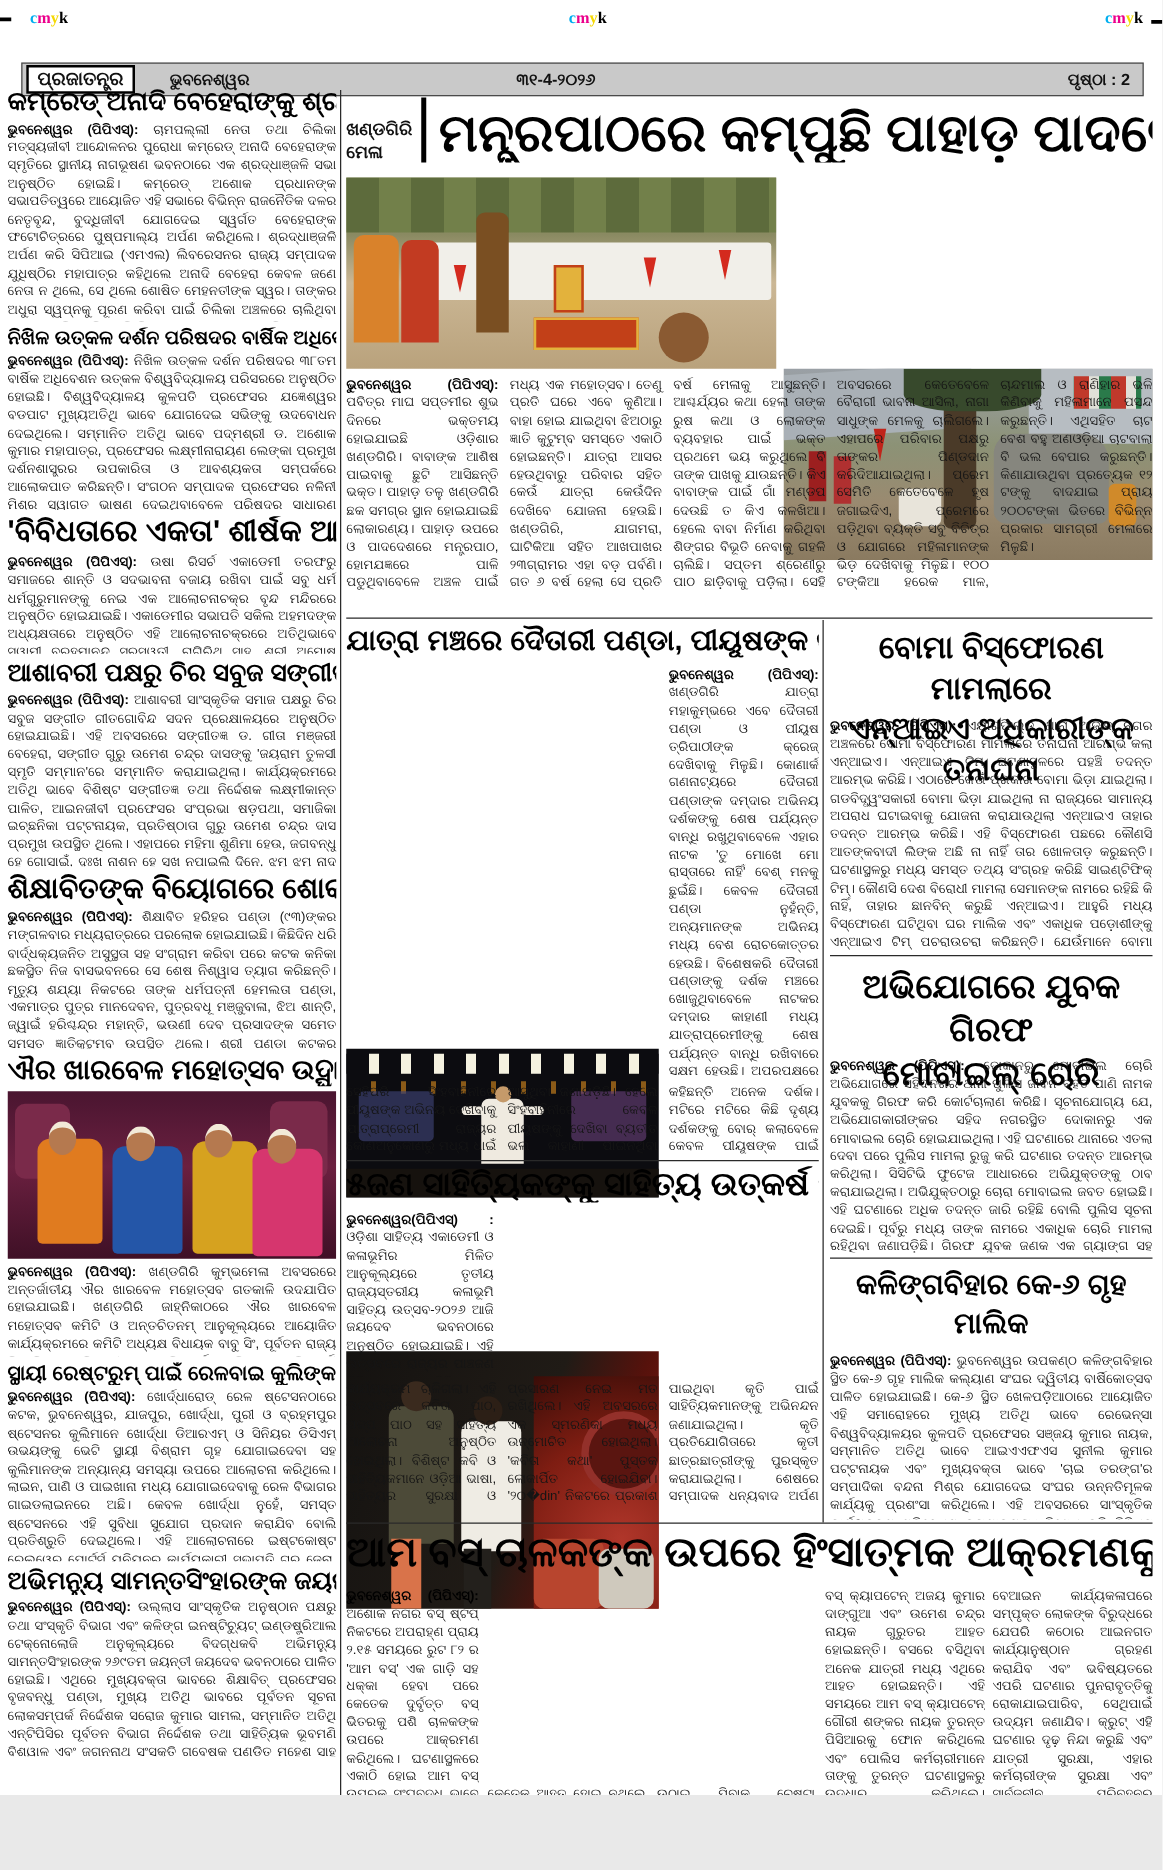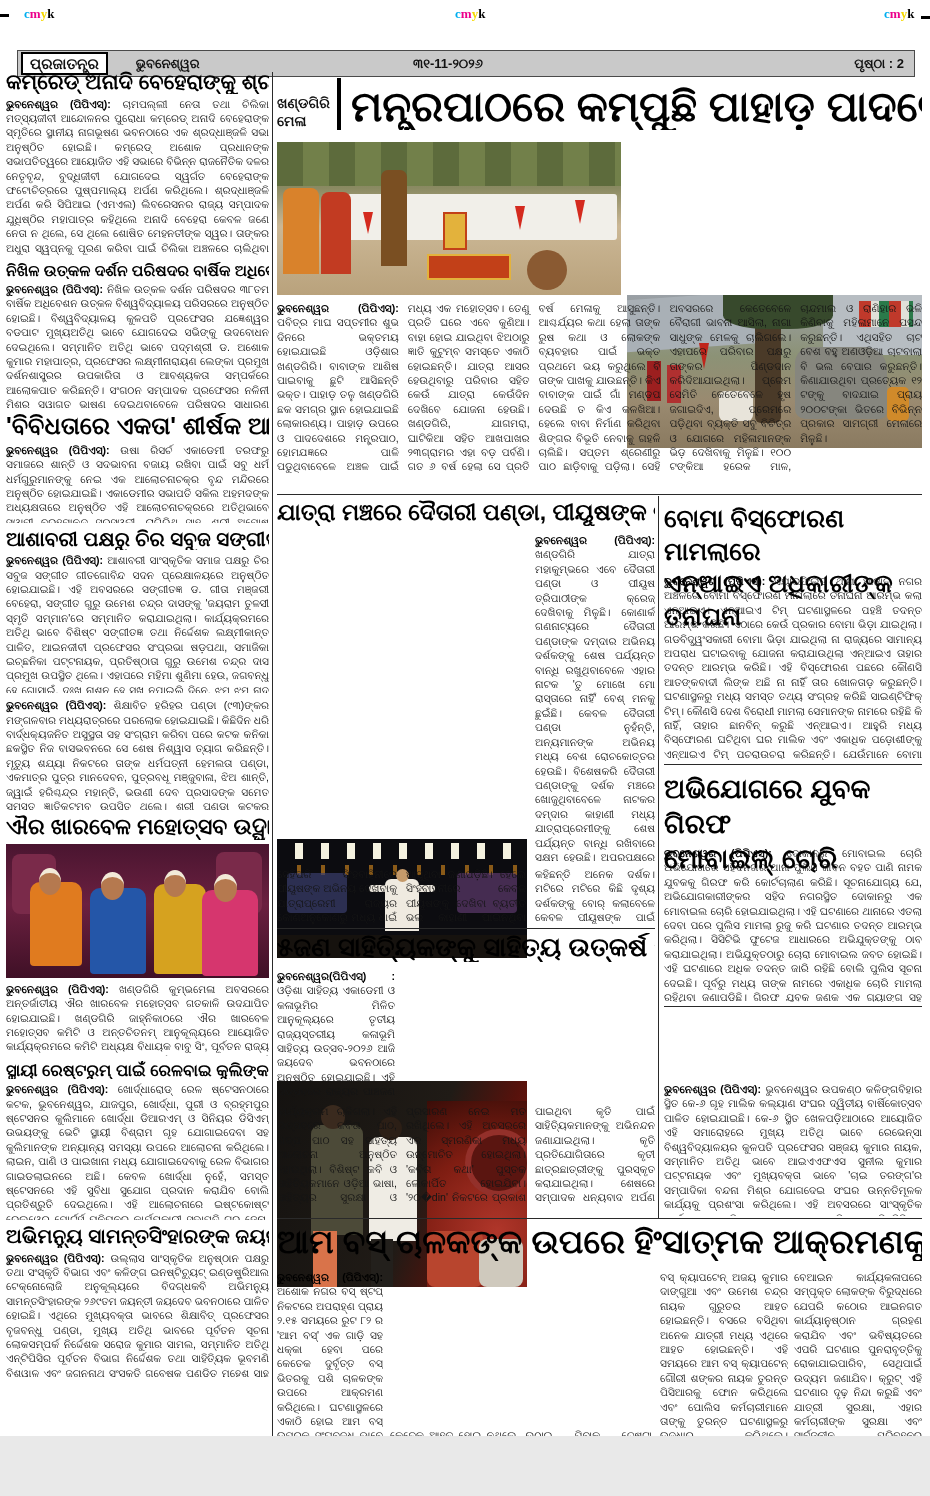--- a/index.html
+++ b/index.html
@@ -11,21 +11,21 @@
   .edgedash{background:#000;width:9px;height:3px;}
   .masthead{left:17px;top:50px;width:896px;height:25px;background:#c9c9c9;border:1px solid #4a4a4a;
             display:flex;align-items:center;}
   .mastlogo{background:#fff;border:2px solid #000;font-weight:bold;font-size:15px;padding:0 7px;
             margin-left:3px;line-height:19px;}
   .mastcity{font-weight:bold;font-size:13px;margin-left:28px;}
   .mastdate{font-weight:bold;font-size:13px;position:absolute;left:395px;}
   .mastpage{font-weight:bold;font-size:13px;position:absolute;right:10px;}
   .hl{font-weight:bold;color:#000;line-height:1.12;}
   .nowrap{white-space:nowrap;overflow:hidden;}
-  .ctr{}
+  .ctr{text-align:center;}
   .bt{font-size:10.6px;line-height:1.36;text-align:justify;overflow:hidden;color:#151515;}
   .bt b{color:#000;}
   .mc5{column-count:5;column-gap:9px;}
   .mc3{column-count:3;column-gap:9px;}
   .mc2{column-count:2;column-gap:9px;}
   .vrule{width:1px;background:#2a2a2a;}
   .hrule{height:1px;background:#2a2a2a;}
   .photo{position:relative;overflow:hidden;background:#888;}
   .ph-el{position:absolute;}
   .leftcol{left:6px;top:70px;width:263px;height:1382px;overflow:hidden;}
@@ -39,21 +39,21 @@
 
   <div class="abs edgedash" style="left:0;top:14px"></div>
   <div class="abs cmyk" style="left:24px;top:6px"><span class="c">c</span><span class="m">m</span><span class="y">y</span><span class="k">k</span></div>
   <div class="abs cmyk" style="left:455px;top:6px"><span class="c">c</span><span class="m">m</span><span class="y">y</span><span class="k">k</span></div>
   <div class="abs cmyk" style="left:884px;top:6px"><span class="c">c</span><span class="m">m</span><span class="y">y</span><span class="k">k</span></div>
   <div class="abs edgedash" style="right:0;top:16px"></div>
 
   <div class="abs masthead">
     <span class="mastlogo">ପ୍ରଜାତନ୍ତ୍ର</span>
     <span class="mastcity">ଭୁବନେଶ୍ୱର</span>
-    <span class="mastdate">୩୧-11-୨୦୨୬</span>
+    <span class="mastdate">୩୧-4-୨୦୨୬</span>
     <span class="mastpage">ପୃଷ୍ଠା : 2</span>
   </div>
 
   <div class="abs vrule" style="left:272px;top:72px;height:1378px"></div>
   <div class="abs vrule" style="left:658px;top:496px;height:722px"></div>
 
   <div class="abs leftcol">
 
     <div class="art">
       <div class="hl nowrap" style="font-size:21px">କମ୍ରେଡ୍ ଅନାଦି ବେହେରାଙ୍କୁ ଶ୍ରଦ୍ଧାଞ୍ଜଳି</div>
@@ -69,20 +69,21 @@
       <div class="hl nowrap" style="font-size:24px">'ବିବିଧତାରେ ଏକତା' ଶୀର୍ଷକ ଆଲୋଚନା</div>
       <div class="bt" style="height:80px;margin-top:3px"><b>ଭୁବନେଶ୍ୱର (ପିପିଏସ୍):</b> <span>ଉଷା ରିସର୍ଚ ଏକାଡେମୀ ତରଫରୁ ସମାଜରେ ଶାନ୍ତି ଓ ସଦଭାବନା ବଜାୟ ରଖିବା ପାଇଁ ସବୁ ଧର୍ମ ଧର୍ମଗୁରୁମାନଙ୍କୁ ନେଇ ଏକ ଆଲୋଚନାଚକ୍ର ବୃନ୍ଦ ମନ୍ଦିରରେ ଅନୁଷ୍ଠିତ ହୋଇଯାଇଛି। ଏକାଡେମୀର ସଭାପତି ସକିଲ ଅହମଦଙ୍କ ଅଧ୍ୟକ୍ଷତାରେ ଅନୁଷ୍ଠିତ ଏହି ଆଲୋଚନାଚକ୍ରରେ ଅତିଥିଭାବେ ସ୍ୱାମୀ ବ୍ରହ୍ମାନନ୍ଦ ସରସ୍ୱତୀ, ରାଗିରିଥ ସାହୁ, ଶ୍ରୀ ଅମୋଷ ପ୍ରଧାନ, କୁଳବିର ସିଂ, ଧର୍ମାଗବେସ ଥେରୋ ଏବଂ ମୁଫତି ଅବଦୁର ରହମାନ ଅଂଶ ଗ୍ରହଣ କରିଥିଲେ। ସମ୍ପାଦକ ଅହମଦ ଶ୍ରୀ ଧନ୍ୟବାଦ ଅର୍ପଣ କରିଥିଲେ।</span></div>
     </div>
 
     <div class="art">
       <div class="hl nowrap" style="font-size:20px">ଆଶାବରୀ ପକ୍ଷରୁ ଚିର ସବୁଜ ସଙ୍ଗୀତ</div>
       <div class="bt" style="height:140px;margin-top:3px"><b>ଭୁବନେଶ୍ୱର (ପିପିଏସ୍):</b> <span>ଆଶାବରୀ ସାଂସ୍କୃତିକ ସମାଜ ପକ୍ଷରୁ ଚିର ସବୁଜ ସଙ୍ଗୀତ ଗୀତଗୋବିନ୍ଦ ସଦନ ପ୍ରେକ୍ଷାଳୟରେ ଅନୁଷ୍ଠିତ ହୋଇଯାଇଛି। ଏହି ଅବସରରେ ସଙ୍ଗୀତଜ୍ଞ ଡ. ଗୀତା ମଞ୍ଜରୀ ବେହେରା, ସଙ୍ଗୀତ ଗୁରୁ ଉମେଶ ଚନ୍ଦ୍ର ଦାସଙ୍କୁ 'ଜୟରାମ ତୁଳସୀ ସ୍ମୃତି ସମ୍ମାନ'ରେ ସମ୍ମାନିତ କରାଯାଇଥିଲା। କାର୍ଯ୍ୟକ୍ରମରେ ଅତିଥି ଭାବେ ବିଶିଷ୍ଟ ସଙ୍ଗୀତଜ୍ଞ ତଥା ନିର୍ଦ୍ଦେଶକ ଲକ୍ଷ୍ମୀକାନ୍ତ ପାଳିତ, ଆଇନଜୀବୀ ପ୍ରଫେସର ସଂପ୍ରଭା ଷଡ଼ପଥା, ସମାଜିକା ଇଚ୍ଛନିକା ପଟ୍ଟନାୟକ, ପ୍ରତିଷ୍ଠାତା ଗୁରୁ ଉମେଶ ଚନ୍ଦ୍ର ଦାସ ପ୍ରମୁଖ ଉପସ୍ଥିତ ଥିଲେ। ଏହାପରେ ମହିମା ଶୁଣିମା ହେଉ, ଜଗବନ୍ଧୁ ହେ ଗୋସାଇଁ, ଦୁଃଖ ନାଶନ ହେ ସୁଖ ନପାଇଲି ଦିନେ, ଝୁମୁ ଝୁମୁ ନାଦ ନଳିତାଙ୍କ ପାଦ, ରତି ସୁଖ ସାରେ, ବାସି ମୋ ହୋଇଲା ପୁଷ୍ପ ଶେଜ ଆଦି ସଙ୍ଗୀତ ପରିବେଷଣ କରାଯାଇଥିଲା। କାର୍ଯ୍ୟକ୍ରମକୁ ସଂଯୋଜନା କରିଥିଲେ ଅନୁସୂୟା ସାହୁ।</span></div>
     </div>
 
     <div class="art">
+      <div class="hl nowrap" style="font-size:23px">ଶିକ୍ଷାବିତଙ୍କ ବିୟୋଗରେ ଶୋକ</div>
       <div class="bt" style="height:112px;margin-top:3px"><b>ଭୁବନେଶ୍ୱର (ପିପିଏସ୍):</b> <span>ଶିକ୍ଷାବିତ ହରିହର ପଣ୍ଡା (୯୩)ଙ୍କର ମଙ୍ଗଳବାର ମଧ୍ୟରାତ୍ରରେ ପରଲୋକ ହୋଇଯାଇଛି। କିଛିଦିନ ଧରି ବାର୍ଦ୍ଧକ୍ୟଜନିତ ଅସୁସ୍ଥତା ସହ ସଂଗ୍ରାମ କରିବା ପରେ କଟକ କନିକା ଛକସ୍ଥିତ ନିଜ ବାସଭବନରେ ସେ ଶେଷ ନିଶ୍ୱାସ ତ୍ୟାଗ କରିଛନ୍ତି। ମୃତ୍ୟୁ ଶଯ୍ୟା ନିକଟରେ ତାଙ୍କ ଧର୍ମପତ୍ନୀ ହେମଲତା ପଣ୍ଡା, ଏକମାତ୍ର ପୁତ୍ର ମାନଦେବନ, ପୁତ୍ରବଧୂ ମଞ୍ଜୁବାଳା, ଝିଅ ଶାନ୍ତି, ଜ୍ୱାଇଁ ହରିଶ୍ଚନ୍ଦ୍ର ମହାନ୍ତି, ଭଉଣୀ ଦେବ ପ୍ରସାଦଙ୍କ ସମେତ ସମସ୍ତ ଜ୍ଞାତିକୁଟୁମ୍ବ ଉପସ୍ଥିତ ଥିଲେ। ଶ୍ରୀ ପଣ୍ଡା କଟକର ରେଭେନ୍ସା, ବ୍ରହ୍ମପୁରର ଖଲ୍ଲିକୋଟ କଲେଜ ଏବଂ ଜୟପୁରର ବିକ୍ରମଦେବ କଲେଜ ଭଳି ପ୍ରତିଷ୍ଠିତ ଶିକ୍ଷାନୁଷ୍ଠାନରେ ପ୍ରାଧ୍ୟାପକ ଭାବେ ସେବା ପ୍ରଦାନ କରିଥିଲେ। ସେ ଉଡ଼ିଶା ଗାନ୍ଧୀ ଭାତୀୟ ଗୁରୁ ବିଶ୍ୱବିଦ୍ୟାଳୟର ଖଲ୍ଲିକୋଟ କଲେଜ ଶିକ୍ଷାକେନ୍ଦ୍ରର ମୁଖ୍ୟ ଭାବେ ଦାୟିତ୍ୱ ତୁଲାଇଥିଲେ।</span></div>
     </div>
 
     <div class="art">
       <div class="hl nowrap" style="font-size:22px">ଐର ଖାରବେଳ ମହୋତ୍ସବ ଉଦ୍ଘାଟିତ</div>
 
       <div class="photo" style="width:263px;height:134px;margin-top:4px;background:linear-gradient(180deg,#4a1530 0%,#6b2040 45%,#3f1026 100%)">
         <div class="ph-el" style="left:6px;top:10px;width:44px;height:60px;background:#7a2a4a;border-radius:8px"></div>
         <div class="ph-el" style="left:210px;top:8px;width:46px;height:62px;background:#7a2a4a;border-radius:8px"></div>
         <div class="ph-el" style="left:24px;top:38px;width:52px;height:84px;background:#e07b1f;border-radius:10px 10px 4px 4px"></div>
@@ -197,20 +198,21 @@
 
   <div class="abs hl ctr" style="left:664px;top:772px;width:258px;font-size:27px;line-height:1.3">
     <div>ଅଭିଯୋଗରେ ଯୁବକ ଗିରଫ</div>
     <div>ମୋବାଇଲ୍ ଚୋରି</div>
   </div>
   <div class="abs bt" style="left:664px;top:846px;width:258px;height:156px"><b>ଭୁବନେଶ୍ୱର (ପିପିଏସ୍):</b> <span>ଦୋକାନରୁ ମୋବାଇଲ ଚୋରି ଅଭିଯୋଗରେ ସହିଦନଗର ଥାନା ପୁଲିସ ଜୀବନ ବହତ ପାଣି ନାମକ ଯୁବକକୁ ଗିରଫ କରି କୋର୍ଟଚାଲାଣ କରିଛି। ସୂଚନାଯୋଗ୍ୟ ଯେ, ଅଭିଯୋଗକାରୀଙ୍କର ସହିଦ ନଗରସ୍ଥିତ ଦୋକାନରୁ ଏକ ମୋବାଇଲ ଚୋରି ହୋଇଯାଇଥିଲା। ଏହି ଘଟଣାରେ ଥାନାରେ ଏତଲା ଦେବା ପରେ ପୁଲିସ ମାମଲା ରୁଜୁ କରି ଘଟଣାର ତଦନ୍ତ ଆରମ୍ଭ କରିଥିଲା। ସିସିଟିଭି ଫୁଟେଜ ଆଧାରରେ ଅଭିଯୁକ୍ତଙ୍କୁ ଠାବ କରାଯାଇଥିଲା। ଅଭିଯୁକ୍ତଠାରୁ ଚୋରା ମୋବାଇଲ ଜବତ ହୋଇଛି। ଏହି ଘଟଣାରେ ଅଧିକ ତଦନ୍ତ ଜାରି ରହିଛି ବୋଲି ପୁଲିସ ସୂଚନା ଦେଇଛି। ପୂର୍ବରୁ ମଧ୍ୟ ତାଙ୍କ ନାମରେ ଏକାଧିକ ଚୋରି ମାମଲା ରହିଥିବା ଜଣାପଡ଼ିଛି। ଗିରଫ ଯୁବକ ଜଣକ ଏକ ଗ୍ୟାଙ୍ଗ ସହ ସମ୍ପୃକ୍ତ ଥିବା ସନ୍ଦେହ କରାଯାଉଛି। ପୁଲିସ ଗ୍ୟାଙ୍ଗର ଅନ୍ୟ ସଦସ୍ୟଙ୍କୁ ଖୋଜୁଛି ଏବଂ ଏହି ଘଟଣାର ତଦନ୍ତ ଜାରି ରଖିଛି ବୋଲି ଥାନା ଅଧିକାରୀ କହିଛନ୍ତି।</span></div>
 
   <div class="abs hrule" style="left:664px;top:1006px;width:258px"></div>
 
   <div class="abs hl ctr" style="left:664px;top:1012px;width:258px;font-size:23px;line-height:1.35">
+    <div>କଳିଙ୍ଗବିହାର କେ-୬ ଗୃହ ମାଲିକ</div>
   </div>
   <div class="abs bt" style="left:664px;top:1082px;width:258px;height:134px"><b>ଭୁବନେଶ୍ୱର (ପିପିଏସ୍):</b> <span>ଭୁବନେଶ୍ୱର ଉପକଣ୍ଠ କଳିଙ୍ଗବିହାର ସ୍ଥିତ କେ-୬ ଗୃହ ମାଲିକ କଲ୍ୟାଣ ସଂଘର ଦ୍ୱିତୀୟ ବାର୍ଷିକୋତ୍ସବ ପାଳିତ ହୋଇଯାଇଛି। କେ-୬ ସ୍ଥିତ ଖେଳପଡ଼ିଆଠାରେ ଆୟୋଜିତ ଏହି ସମାରୋହରେ ମୁଖ୍ୟ ଅତିଥି ଭାବେ ରେଭେନ୍ସା ବିଶ୍ୱବିଦ୍ୟାଳୟର କୁଳପତି ପ୍ରଫେସର ସଞ୍ଜୟ କୁମାର ନାୟକ, ସମ୍ମାନିତ ଅତିଥି ଭାବେ ଆଇଏଏଫଏସ ସୁନୀଲ କୁମାର ପଟ୍ଟନାୟକ ଏବଂ ମୁଖ୍ୟବକ୍ତା ଭାବେ 'ଚାଇ ତରଙ୍ଗ'ର ସମ୍ପାଦିକା ବନ୍ଦନା ମିଶ୍ର ଯୋଗଦେଇ ସଂଘର ଉନ୍ନତିମୂଳକ କାର୍ଯ୍ୟକୁ ପ୍ରଶଂସା କରିଥିଲେ। ଏହି ଅବସରରେ ସାଂସ୍କୃତିକ କାର୍ଯ୍ୟକ୍ରମ ପରିବେଷଣ କରାଯାଇଥିଲା। ବିଶେଷ କରି ବିଶିଷ୍ଟ କଣ୍ଠଶିଳ୍ପୀ ତାନସେନ ସିଂଙ୍କ ସଙ୍ଗୀତ ମୂର୍ଚ୍ଛନା ଶ୍ରୋତାମାନଙ୍କୁ ବିଭୋର କରିଥିଲା। ଦୀର୍ଘ ସମୟ ପର୍ଯ୍ୟନ୍ତ ଶ୍ରୋତାମାନେ ତାଙ୍କ କଣ୍ଠ ସଙ୍ଗୀତ ଶୁଣିବାକୁ ବସିରହିଥିଲେ।</span></div>
 
   <div class="abs hrule" style="left:277px;top:1218px;width:645px"></div>
   <div class="abs hl nowrap" style="left:277px;top:1224px;width:645px;font-size:33px">ଆମ ବସ୍ ଚାଳକଙ୍କ ଉପରେ ହିଂସାତ୍ମକ ଆକ୍ରମଣକୁ କ୍ରୁଟ୍‌ର ନିନ୍ଦା</div>
 
   <div class="abs bt" style="left:277px;top:1270px;width:106px;height:186px"><b>ଭୁବନେଶ୍ୱର (ପିପିଏସ୍):</b> <span>ଅଶୋକ ନଗର ବସ୍ ଷ୍ଟପ୍ ନିକଟରେ ଅପରାହ୍ଣ ପ୍ରାୟ ୨.୧୫ ସମୟରେ ରୁଟ ୮୨ ର 'ଆମ ବସ୍' ଏକ ଗାଡ଼ି ସହ ଧକ୍କା ହେବା ପରେ କେତେକ ଦୁର୍ବୃତ୍ତ ବସ୍ ଭିତରକୁ ପଶି ଚାଳକଙ୍କ ଉପରେ ଆକ୍ରମଣ କରିଥିଲେ। ଘଟଣାସ୍ଥଳରେ ଏକାଠି ହୋଇ ଆମ ବସ୍ ଉପରକୁ ସଂଘବଦ୍ଧ ଭାବେ ଇଟା ଓ ପଥରରେ ଆକ୍ରମଣ କରିଥିଲେ। ଦୁର୍ବୃତ୍ତମାନଙ୍କ ମାଡରେ ଦୁଇଜଣ ଆମ</span></div>
 
   <div class="abs bt mc2" style="left:390px;top:1428px;width:262px;height:34px"><span>କେତେକ ଆହତ ହୋଇ ନଥିଲେ ଓ ନିଜ ଭୁଲ ବୁଝିପାରି ନିଜ ଗାଡି ଉଠାଇ ଯିବାକୁ ଚେଷ୍ଟା କରୁଥିଲେ। ତେବେ ତେବେ ଘଟଣାର କିଛି ସମୟ ମଧ୍ୟରେ କିଛି ସ୍ଥାନୀୟ ଦୁର୍ବୃତ୍ତ ଘଟଣାସ୍ଥଳରେ ଏକାଠି ହୋଇ ଆମ ବସ୍ ଉପରକୁ ସଂଘବଦ୍ଧ ଭାବେ ଇଟା ଓ ପଥରରେ ଆକ୍ରମଣ କରିଥିଲେ। ଦୁର୍ବୃତ୍ତମାନଙ୍କ ମାଡରେ ଦୁଇଜଣ ଆମ</span></div>
 

